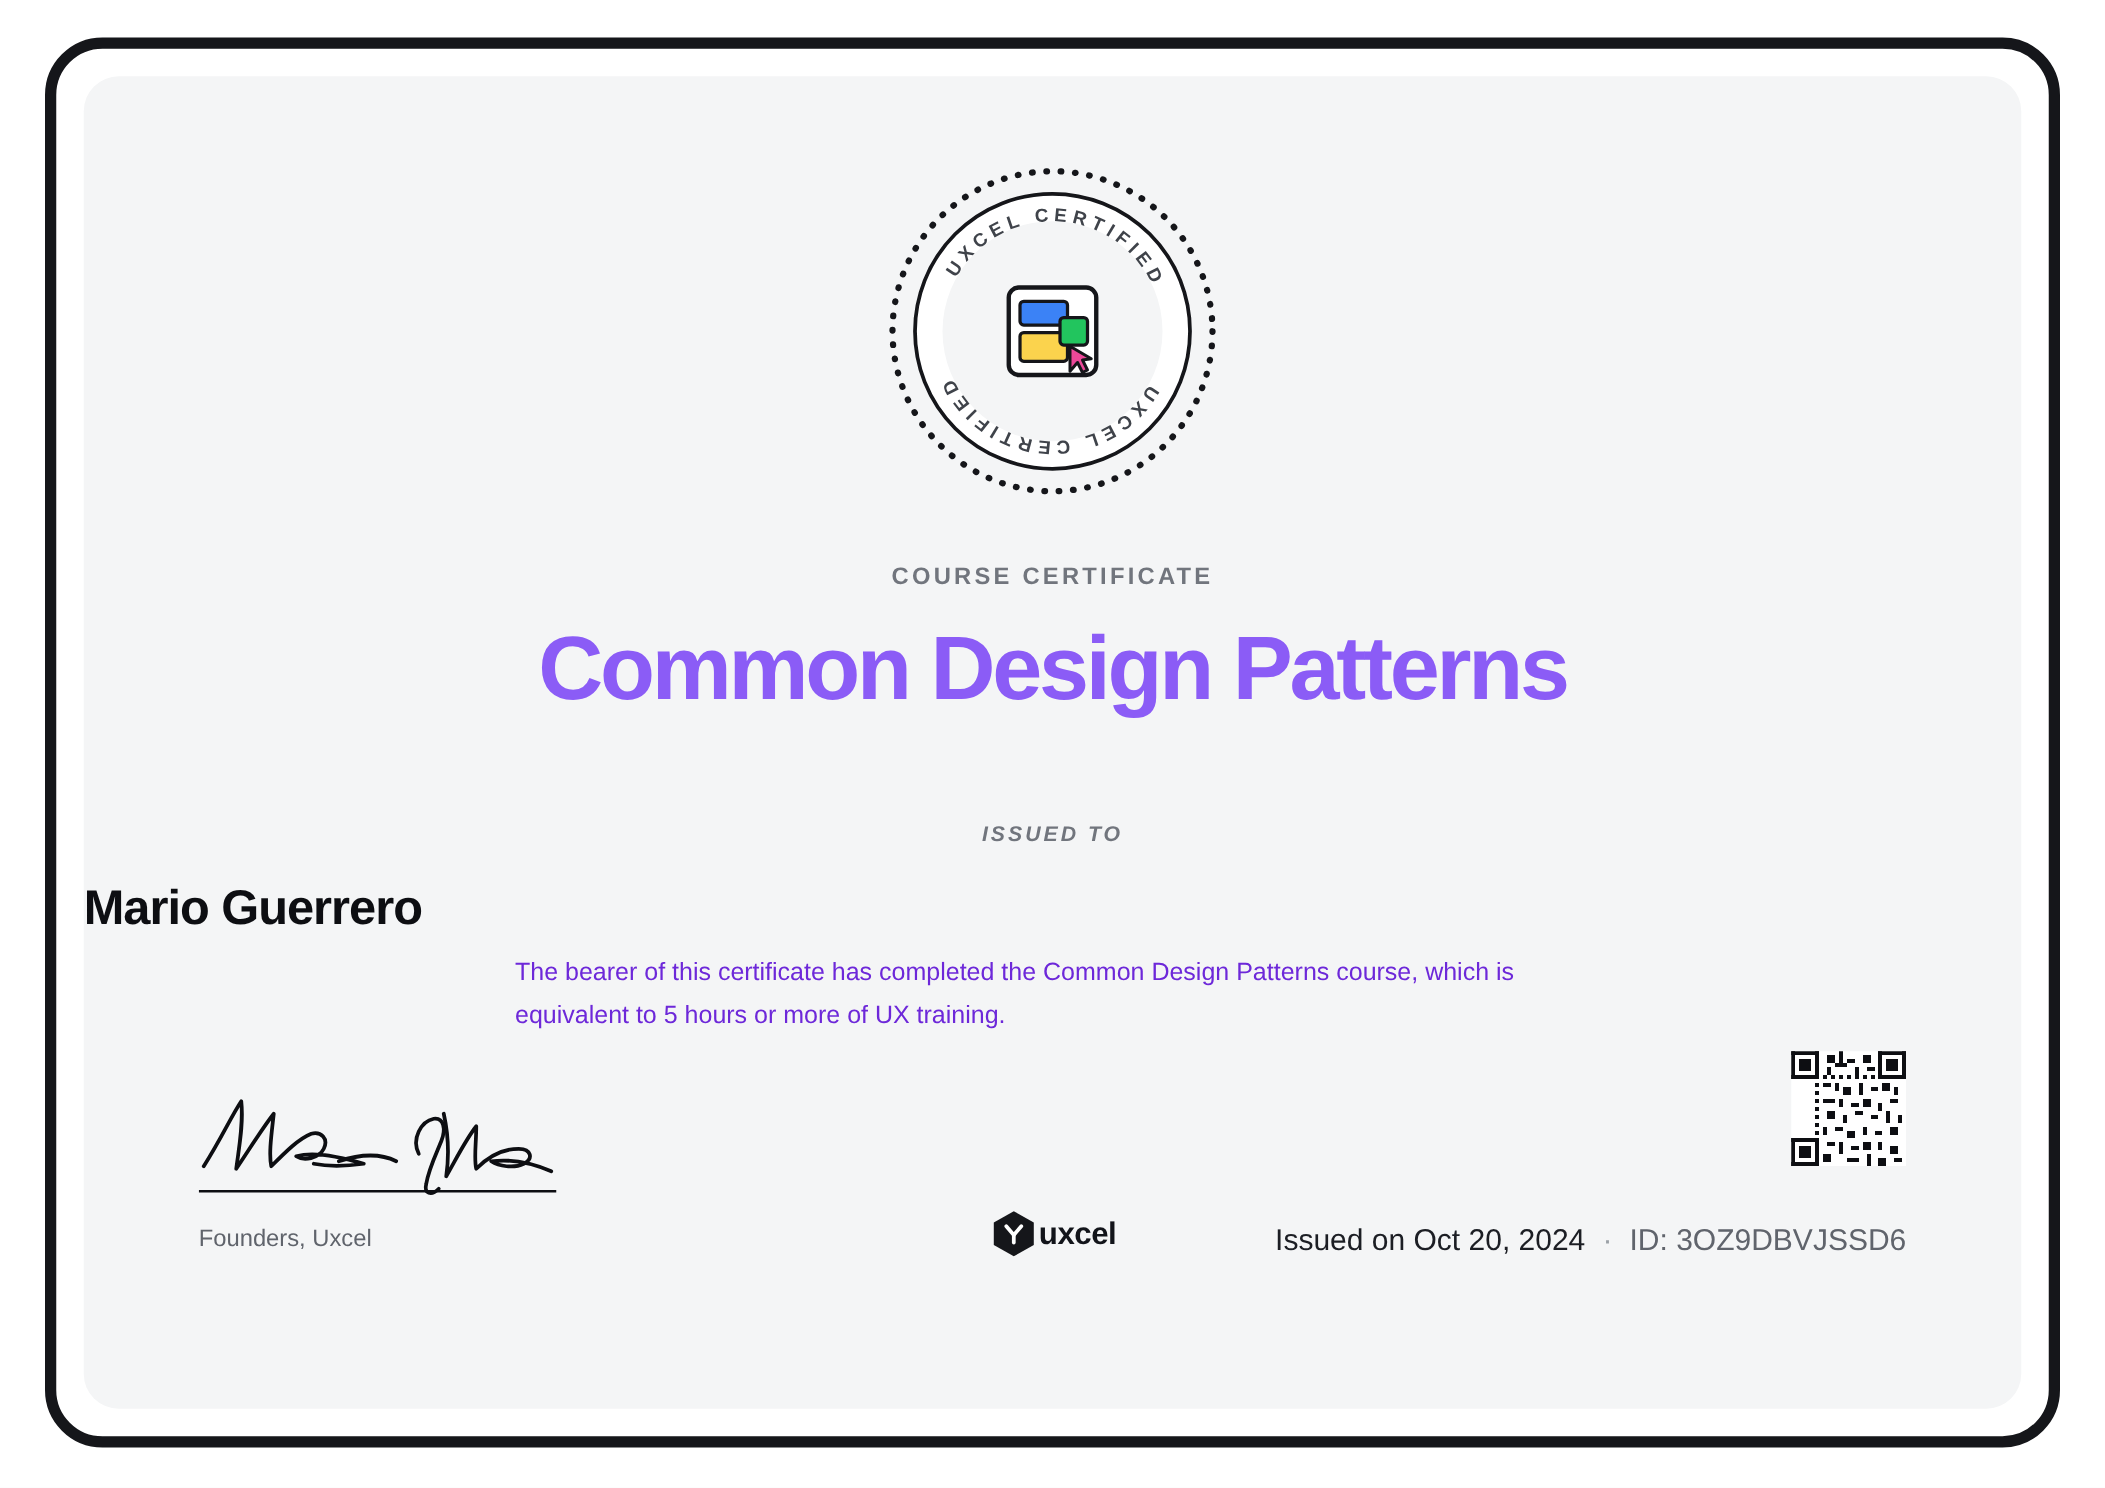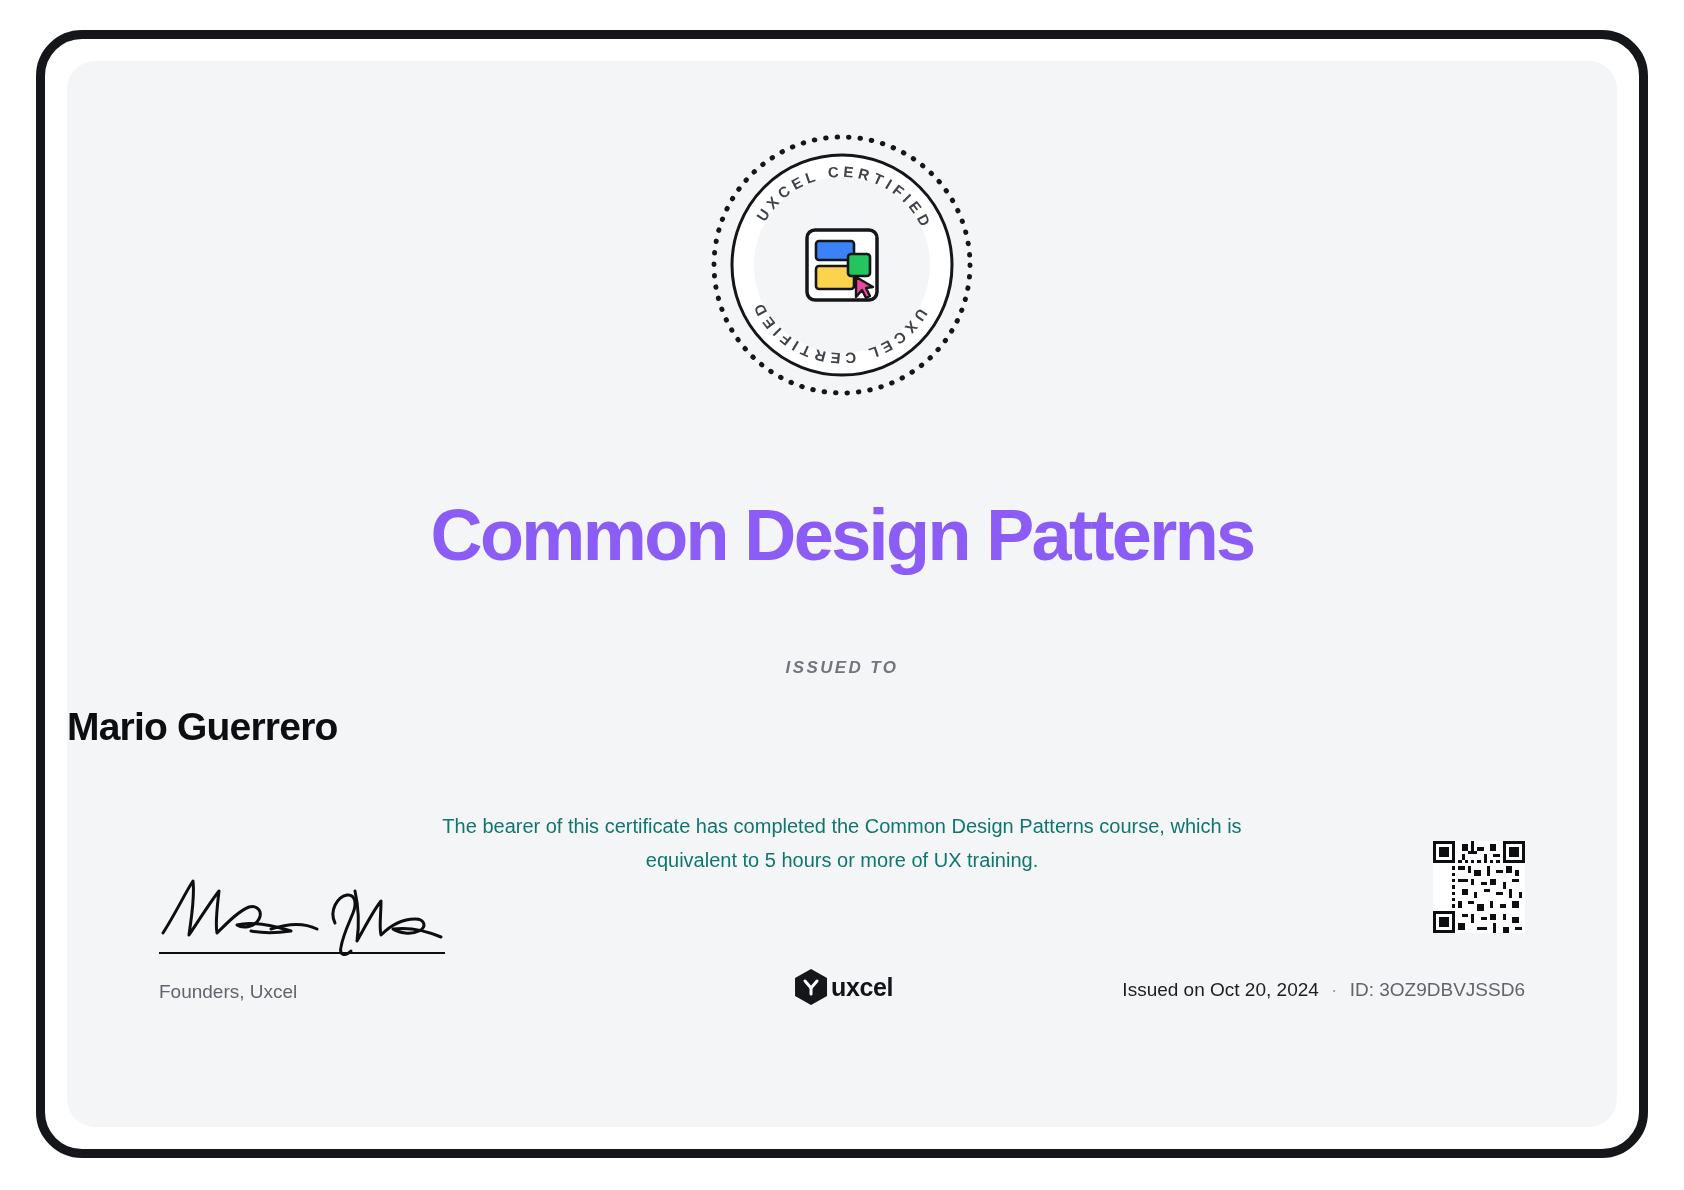--- a/index.html
+++ b/index.html
@@ -88,26 +88,26 @@
     font-size: 39px;
     font-weight: bold;
     letter-spacing: -0.8px;
     color: #0d0e12;
   }
 
   .description {
     position: absolute;
     left: 50%;
     transform: translateX(-50%);
-    top: 748px;
+    top: 700px;
     width: 860px;
-    text-align: center;
+    text-align: left;
     font-size: 20px;
     line-height: 34px;
-    color: #0f766e;
+    color: #6d28d9;
   }
 
   
   .signature {
     position: absolute;
     left: 92px;
     top: 810px;
     width: 290px;
     height: 88px;
   }
@@ -132,21 +132,21 @@
     font-size: 25px;
     font-weight: bold;
     color: #12141a;
     letter-spacing: -0.4px;
   }
 
   .issue-line {
     position: absolute;
     right: 92px;
     top: 918px;
-    font-size: 19px;
+    font-size: 24px;
     color: #1c1e24;
     white-space: nowrap;
   }
   .issue-line .sep { color: #9aa0a6; margin: 0 7px; }
   .issue-line .cert-id { color: #60646c; }
 
   .qr {
     position: absolute;
     right: 92px;
     top: 780px;
@@ -183,20 +183,21 @@
         <g>
           <rect x="101" y="101" width="70" height="70" rx="8" fill="#ffffff" stroke="#15161a" stroke-width="3.5"></rect>
           <rect x="110" y="112" width="38" height="19" rx="3" fill="#3b82f6" stroke="#15161a" stroke-width="2.6"></rect>
           <rect x="110" y="137" width="38" height="23" rx="3" fill="#fbd34d" stroke="#15161a" stroke-width="2.6"></rect>
           <rect x="142" y="125" width="22" height="22" rx="3" fill="#22c55e" stroke="#15161a" stroke-width="2.6"></rect>
           <path d="M 150 148 L 150 168 L 156 161 L 160 169 L 164 167 L 160 159 L 167 158 Z" fill="#ec4899" stroke="#15161a" stroke-width="2.4" stroke-linejoin="round"></path>
         </g>
       </svg>
     </div>
 
+    <div class="eyebrow">COURSE CERTIFICATE</div>
 
     <div class="course-title">Common Design Patterns</div>
 
     <div class="issued-label">ISSUED TO</div>
     <div class="recipient">Mario Guerrero</div>
 
     <div class="description">The bearer of this certificate has completed the Common Design Patterns course, which is equivalent to 5 hours or more of UX training.</div>
 
     <div class="signature">
       <svg width="290" height="88" viewBox="0 0 290 88" xmlns="http://www.w3.org/2000/svg">

